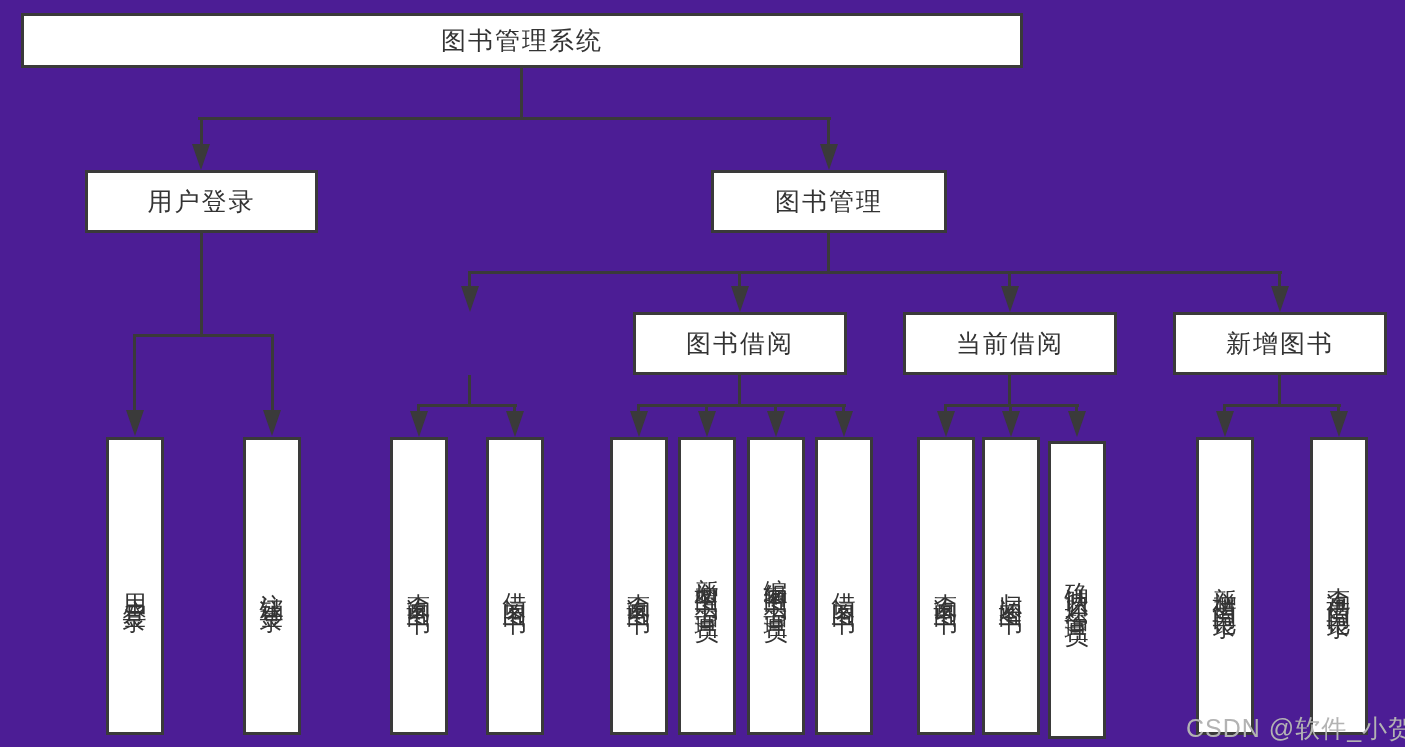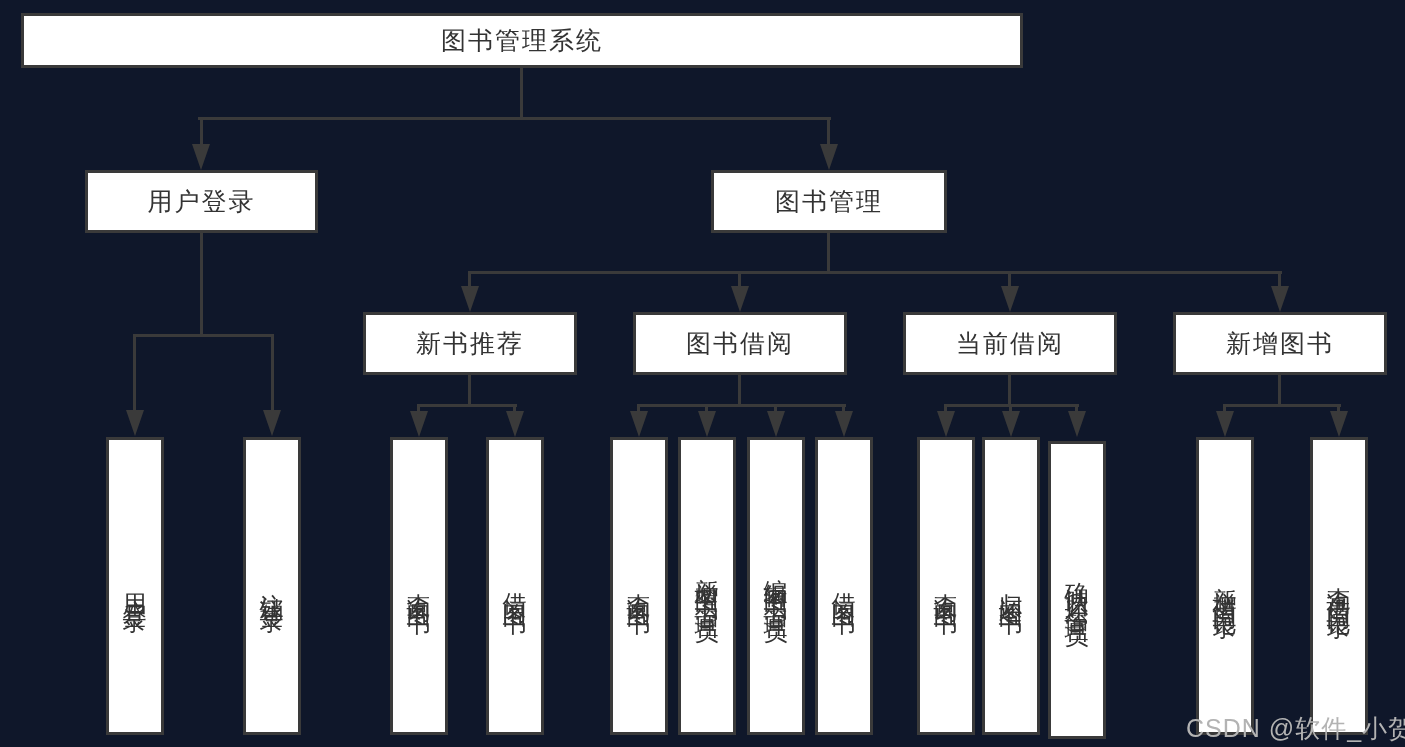--- a/index.html
+++ b/index.html
@@ -1,17 +1,17 @@
 <!DOCTYPE html>
 <html><head>
 <meta charset="utf-8">
 <style>
   html,body{margin:0;padding:0;background:#ffffff;}
   #canvas{
-    position:relative;width:1405px;height:747px;background:#0f172a;overflow:hidden;
+    position:relative;width:1405px;height:747px;background:#4c1d95;overflow:hidden;
     font-family:"Liberation Sans","DejaVu Sans",sans-serif;color:#333333;
   }
   .node{
     position:absolute;box-sizing:border-box;border:3px solid #3a3a3a;background:#ffffff;
     display:flex;align-items:center;justify-content:center;font-size:25px;letter-spacing:2px;
   }
   .leaf{width:58px;top:437px;height:298px;}
   .leaf .vtext{
     writing-mode:vertical-rl;text-orientation:mixed;
     font-size:24px;letter-spacing:6px;line-height:1.05;white-space:nowrap;
@@ -62,23 +62,20 @@
   <div class="hline" style="left:468px;top:271px;width:814px;"></div>
   <div class="vline" style="left:468px;top:271px;height:20px;"></div>
   <div class="arrow" style="left:461px;top:286px;"></div>
   <div class="vline" style="left:738px;top:271px;height:20px;"></div>
   <div class="arrow" style="left:731px;top:286px;"></div>
   <div class="vline" style="left:1008px;top:271px;height:20px;"></div>
   <div class="arrow" style="left:1001px;top:286px;"></div>
   <div class="vline" style="left:1278px;top:271px;height:20px;"></div>
   <div class="arrow" style="left:1271px;top:286px;"></div>
 
-  <div class="node" style="left:363px;top:312px;width:214px;height:63px;">
-    <span>新书推荐</span>
-  </div>
   <div class="node" style="left:903px;top:312px;width:214px;height:63px;">
     <span>当前借阅</span>
   </div>
   <div class="node" style="left:633px;top:312px;width:214px;height:63px;">
     <span>图书借阅</span>
   </div>
   <div class="node" style="left:1173px;top:312px;width:214px;height:63px;">
     <span>新增图书</span>
   </div>
 

